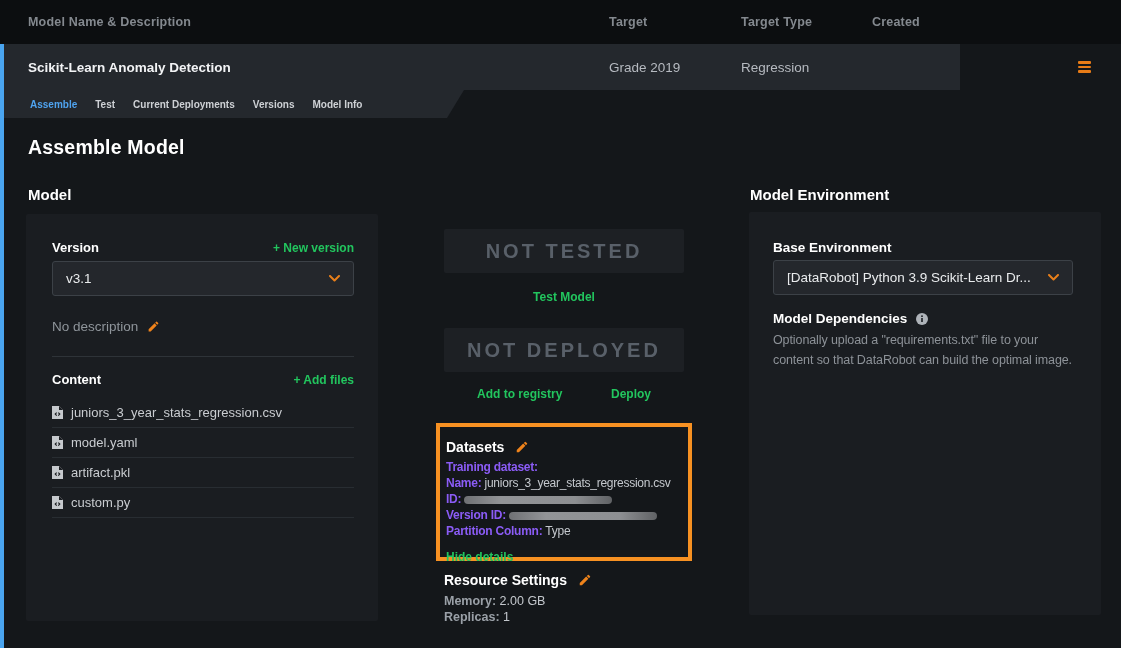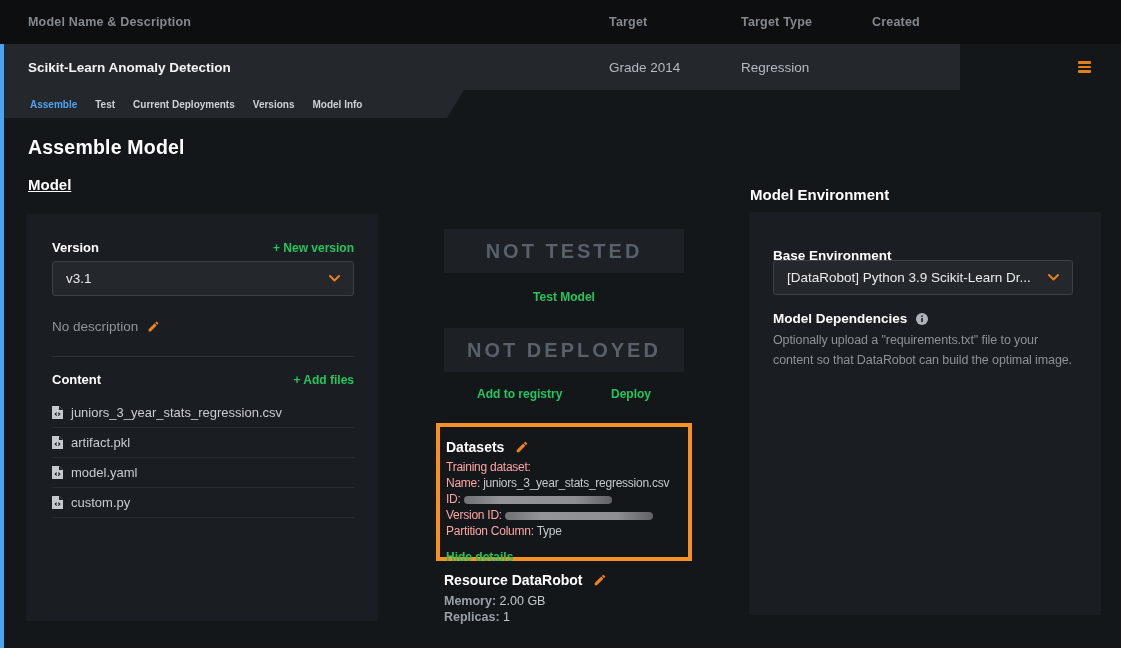--- a/index.html
+++ b/index.html
@@ -107,21 +107,21 @@
   }
 
   
   .datasets-box {
     left:436px; top:423px; width:256px; height:138px;
     border:4px solid #f79122; padding:12px 6px;
   }
   .ds-title-row { display:flex; align-items:center; gap:11px; height:16px; margin-bottom:4px; }
   .ds-title { font-size:14px; font-weight:bold; color:#fff; }
   .kv { font-size:12px; letter-spacing:-0.25px; line-height:16px; color:#c4c8cd; white-space:nowrap; }
-  .kv b { color:#fca5a5; font-weight:normal; }
+  .kv b { color:#8b5cf6; font-weight:bold; }
   .redact { display:inline-block; vertical-align:middle; height:8px; border-radius:4px;
             background:linear-gradient(90deg,#6f7174,#929497 25%,#8d8f92 75%,#606265);
             filter:blur(.7px); }
   .hide-link { margin-top:9px; line-height:15px; }
 
   
   .rs-title-row { position:absolute; left:444px; top:572px; display:flex; align-items:center; gap:11px; }
   .rs-title { font-size:14px; font-weight:bold; color:#fff; }
   .rs-kv { position:absolute; left:444px; font-size:12.5px; color:#c4c8cd; }
   .rs-kv b { color:#9aa0a7; }
@@ -140,42 +140,42 @@
 
 <div class="abs table-header">
   <span class="col" style="left:28px">Model Name &amp; Description</span>
   <span class="col" style="left:609px">Target</span>
   <span class="col" style="left:741px">Target Type</span>
   <span class="col" style="left:872px">Created</span>
 </div>
 
 <div class="abs model-row">
   <span class="cell name" style="left:28px">Scikit-Learn Anomaly Detection</span>
-  <span class="cell" style="left:609px">Grade 2014</span>
+  <span class="cell" style="left:609px">Grade 2019</span>
   <span class="cell" style="left:741px">Regression</span>
   <div class="menu-icon">
     <span></span>
       <span></span>
       <span></span>
   </div>
 </div>
 
 <div class="abs blue-stripe"></div>
 
 <div class="abs tab-strip">
   <span class="tab active">Assemble</span>
   <span class="tab">Test</span>
   <span class="tab">Current Deployments</span>
   <span class="tab">Versions</span>
   <span class="tab">Model Info</span>
 </div>
 
 <div class="abs page-title">Assemble Model</div>
 
-<div class="abs section-heading" style="left:28px; top:176px;text-decoration:underline;">Model</div>
+<div class="abs section-heading" style="left:28px; top:186px;">Model</div>
 <div class="abs section-heading" style="left:750px; top:186px;">Model Environment</div>
 
 <div class="abs panel" id="model-panel">
   <div class="panel-row-split" style="top:26px;">
     <span class="field-label">Version</span>
     <span class="orange-link">+ New version</span>
   </div>
   <div class="select" style="top:47px;">
     <span class="sel-text">v3.1</span>
     <span>
@@ -209,31 +209,31 @@
       <span>juniors_3_year_stats_regression.csv</span>
     </div>
     <div class="file-row">
       <span>
           <svg width="11" height="13" viewBox="0 0 11 13">
             <path fill="#c6c9cd" d="M0 0h7l4 4v9H0z"></path>
             <path fill="#1a1d21" d="M7 0l4 4H7z"></path>
             <path fill="#1a1d21" d="M4.3 6.2L2.4 8.1l1.9 1.9.8-.8-1.1-1.1 1.1-1.1zm2.4 0l-.8.8L7 8.1 5.9 9.2l.8.8 1.9-1.9z"></path>
           </svg>
         </span>
-      <span>artifact.pkl</span>
+      <span>model.yaml</span>
     </div>
     <div class="file-row">
       <span>
           <svg width="11" height="13" viewBox="0 0 11 13">
             <path fill="#c6c9cd" d="M0 0h7l4 4v9H0z"></path>
             <path fill="#1a1d21" d="M7 0l4 4H7z"></path>
             <path fill="#1a1d21" d="M4.3 6.2L2.4 8.1l1.9 1.9.8-.8-1.1-1.1 1.1-1.1zm2.4 0l-.8.8L7 8.1 5.9 9.2l.8.8 1.9-1.9z"></path>
           </svg>
         </span>
-      <span>model.yaml</span>
+      <span>artifact.pkl</span>
     </div>
     <div class="file-row">
       <span>
           <svg width="11" height="13" viewBox="0 0 11 13">
             <path fill="#c6c9cd" d="M0 0h7l4 4v9H0z"></path>
             <path fill="#1a1d21" d="M7 0l4 4H7z"></path>
             <path fill="#1a1d21" d="M4.3 6.2L2.4 8.1l1.9 1.9.8-.8-1.1-1.1 1.1-1.1zm2.4 0l-.8.8L7 8.1 5.9 9.2l.8.8 1.9-1.9z"></path>
           </svg>
         </span>
       <span>custom.py</span>
@@ -262,32 +262,32 @@
   </div>
   <div class="kv"><b>Training dataset:</b></div>
   <div class="kv"><b>Name:</b> <span>juniors_3_year_stats_regression.csv</span></div>
   <div class="kv"><b>ID:</b> <span class="redact" style="width:148px;"></span></div>
   <div class="kv"><b>Version ID:</b> <span class="redact" style="width:148px;"></span></div>
   <div class="kv"><b>Partition Column:</b> <span>Type</span></div>
   <div class="hide-link"><span class="orange-link">Hide details</span></div>
 </div>
 
 <div class="rs-title-row">
-  <span class="rs-title">Resource DataRobot</span>
+  <span class="rs-title">Resource Settings</span>
   <span>
     <svg width="14" height="14" viewBox="0 0 24 24">
         <path fill="#ef831b" d="M3 17.25V21h3.75L17.8 9.94l-3.75-3.75L3 17.25zM20.7 7.04c.39-.39.39-1.02 0-1.41l-2.34-2.34a.996.996 0 0 0-1.41 0l-1.83 1.83 3.75 3.75 1.83-1.83z"></path>
       </svg>
   </span>
 </div>
 <div class="rs-kv" style="top:594px;"><b>Memory:</b> <span>2.00 GB</span></div>
 <div class="rs-kv" style="top:610px;"><b>Replicas:</b> <span>1</span></div>
 
 <div class="abs panel" id="env-panel">
-  <div class="field-label" style="position:absolute; left:24px; top:36px; font-size:13.5px;text-align:right;">Base Environment</div>
+  <div class="field-label" style="position:absolute; left:24px; top:28px; font-size:13.5px;text-align:right;">Base Environment</div>
   <div class="select" style="left:24px; right:28px; top:48px;">
     <span class="sel-text">[DataRobot] Python 3.9 Scikit-Learn Dr...</span>
     <span>
       <svg width="11" height="7" viewBox="0 0 11 7">
           <path d="M1 1 L5.5 5.5 L10 1" fill="none" stroke="#e87f1a" stroke-width="2" stroke-linecap="round" stroke-linejoin="round"></path>
         </svg>
     </span>
   </div>
   <div style="position:absolute; left:24px; top:99px; display:flex; align-items:center; gap:9px;">
     <span class="field-label" style="font-size:13.5px;">Model Dependencies</span>

